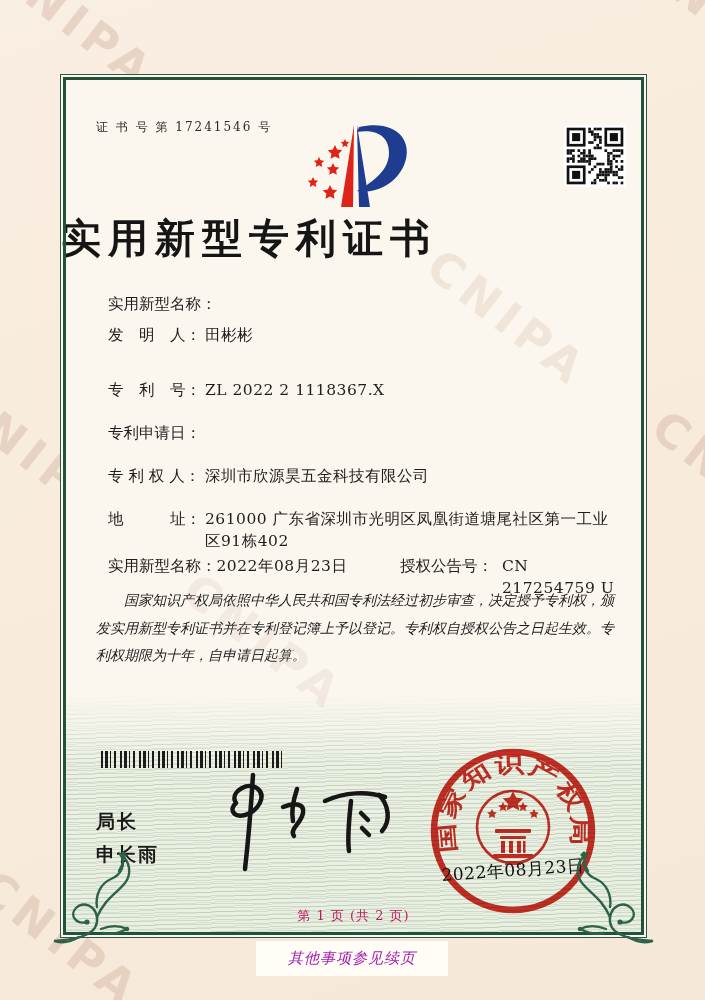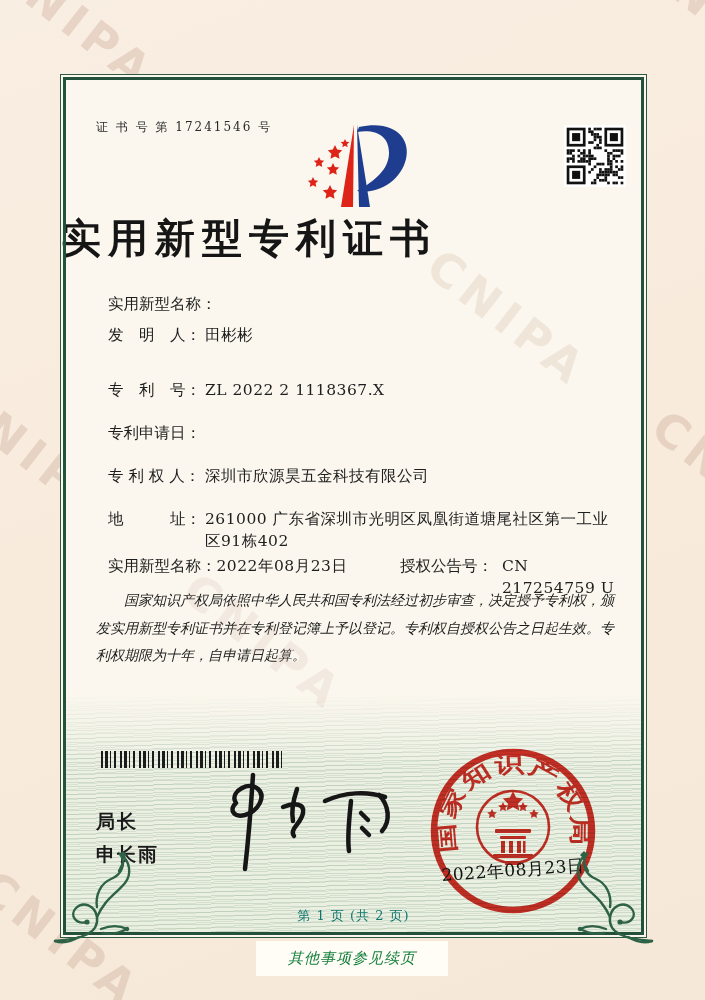--- a/index.html
+++ b/index.html
@@ -76,24 +76,24 @@
   .signature{position:absolute;left:140px;top:694px;width:200px;height:105px;}
 
   
   .seal{position:absolute;left:366px;top:670px;width:172px;height:172px;
         mix-blend-mode:multiply;opacity:.95;z-index:7;}
   .seal-date{position:absolute;left:372px;top:784px;width:160px;text-align:center;
         font-size:17px;color:#111;letter-spacing:.5px;transform:rotate(-4deg);z-index:8;}
 
   
   .page-num{position:absolute;left:0;bottom:12px;width:100%;text-align:center;
-        font-size:13px;letter-spacing:1px;color:#0f766e;z-index:9;}
+        font-size:13px;letter-spacing:1px;color:#be185d;z-index:9;}
   .cont-box{position:absolute;left:256px;top:941px;width:192px;height:35px;background:#fffdf6;
         display:flex;align-items:center;justify-content:center;z-index:4;
-        font-size:15px;font-style:italic;color:#15803d;letter-spacing:1px;}
+        font-size:15px;font-style:italic;color:#a21caf;letter-spacing:1px;}
 </style>
 </head>
 <body>
 
 <div id="page">
 
   <div class="wm wm-a">CNIPA</div>
   <div class="wm wm-b">CNIPA</div>
   <div class="wm wm-c">CNIPA</div>
   <div class="wm wm-d">CNIPA</div>

